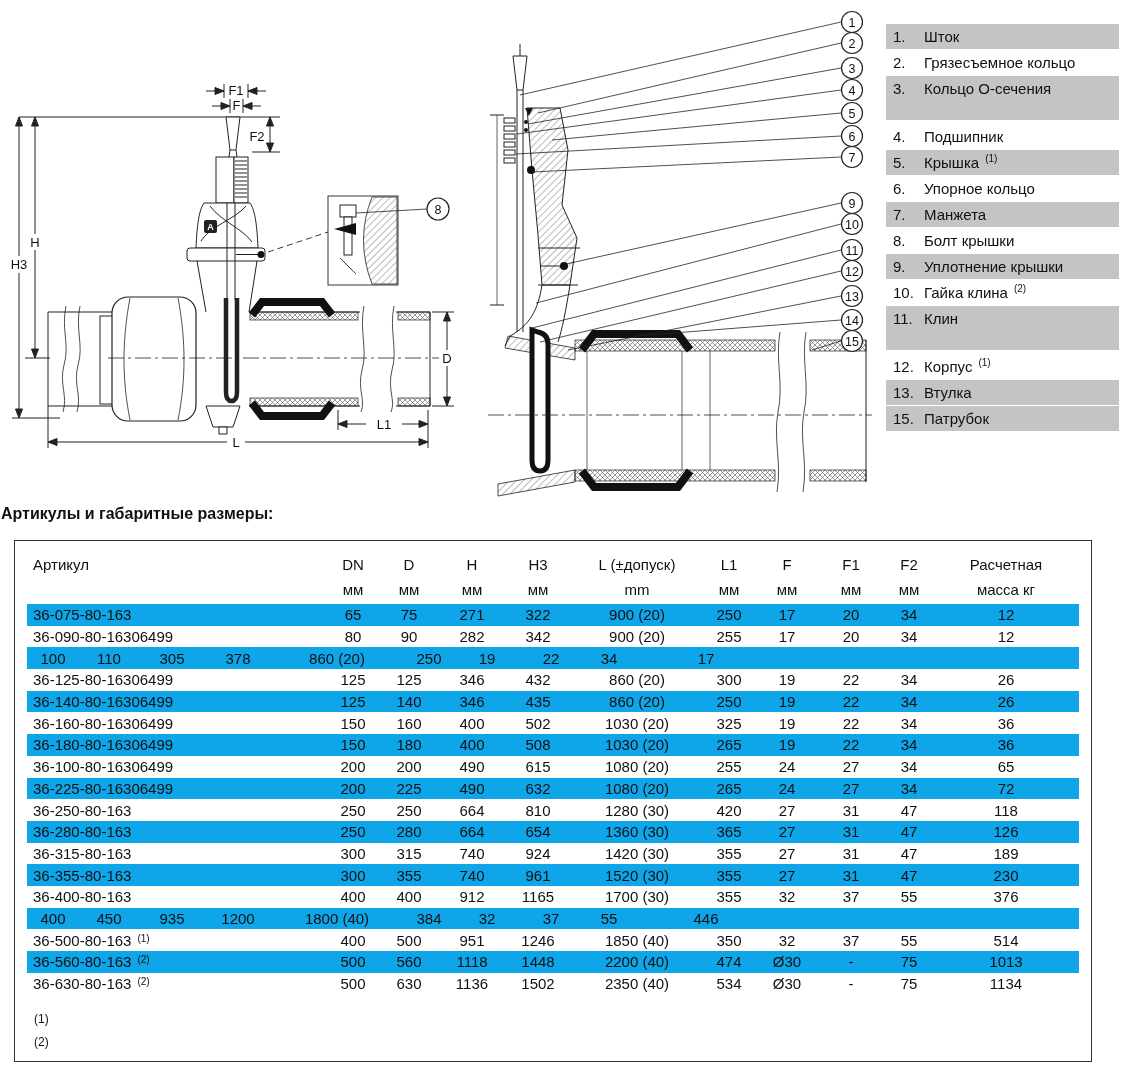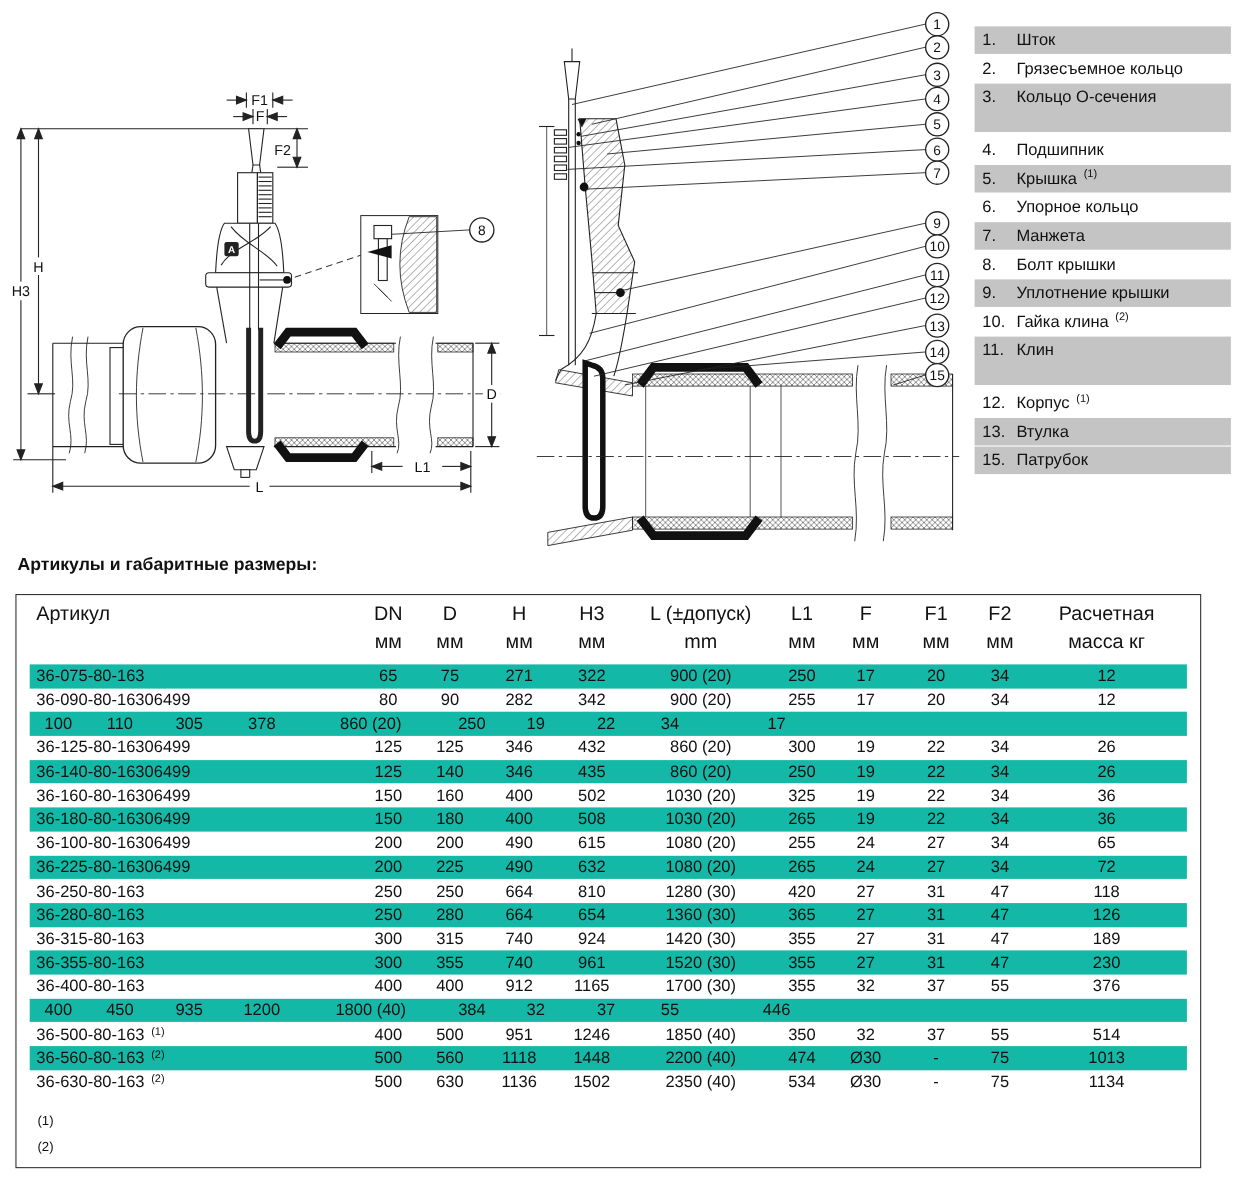--- a/index.html
+++ b/index.html
@@ -11,26 +11,26 @@
   
   #legend{position:absolute;left:886px;top:24px;width:233px}
   .legend-row{display:flex;align-items:flex-start;min-height:25px;margin-bottom:1px;
               padding:4px 0 0 7px;box-sizing:border-box;font-size:15px;line-height:17px}
   .legend-row.shaded{background:#c4c4c4}
   .legend-row.tall{height:44px;margin-bottom:4px}
   .legend-num{width:31px;flex:none}
   .supref{font-size:10px;margin-left:6px;position:relative;top:-4px}
 
   
-  #table-title{position:absolute;left:16px;top:505px;font-size:16px;font-weight:bold}
+  #table-title{position:absolute;left:1px;top:505px;font-size:16px;font-weight:bold}
   #table-box{position:absolute;left:14px;top:540px;width:1052px;height:513px;
              border:1px solid #333;padding:7px 12px 0}
   .t-row{display:flex;align-items:center;height:21.7px;font-size:15px}
-  .t-hrow{display:flex;align-items:flex-start;height:25px;font-size:18px}
-  .t-row.shaded{background:#14b8a6}
+  .t-hrow{display:flex;align-items:flex-end;height:25px;font-size:15px}
+  .t-row.shaded{background:#0ea5e9}
   .cell{text-align:center;flex:none}
   .col0{width:300px;text-align:left;padding-left:6px;box-sizing:border-box}
   .col1{width:52px}.col2{width:60px}.col3{width:66px}.col4{width:66px}
   .col5{width:132px}.col6{width:52px}.col7{width:64px}.col8{width:64px}
   .col9{width:52px}.col10{width:142px}
   .t-gap{height:6px}
   #t-foot{margin-top:14px;font-size:12px;line-height:23px;padding-left:7px}
 </style>
 </head>
 <body>

